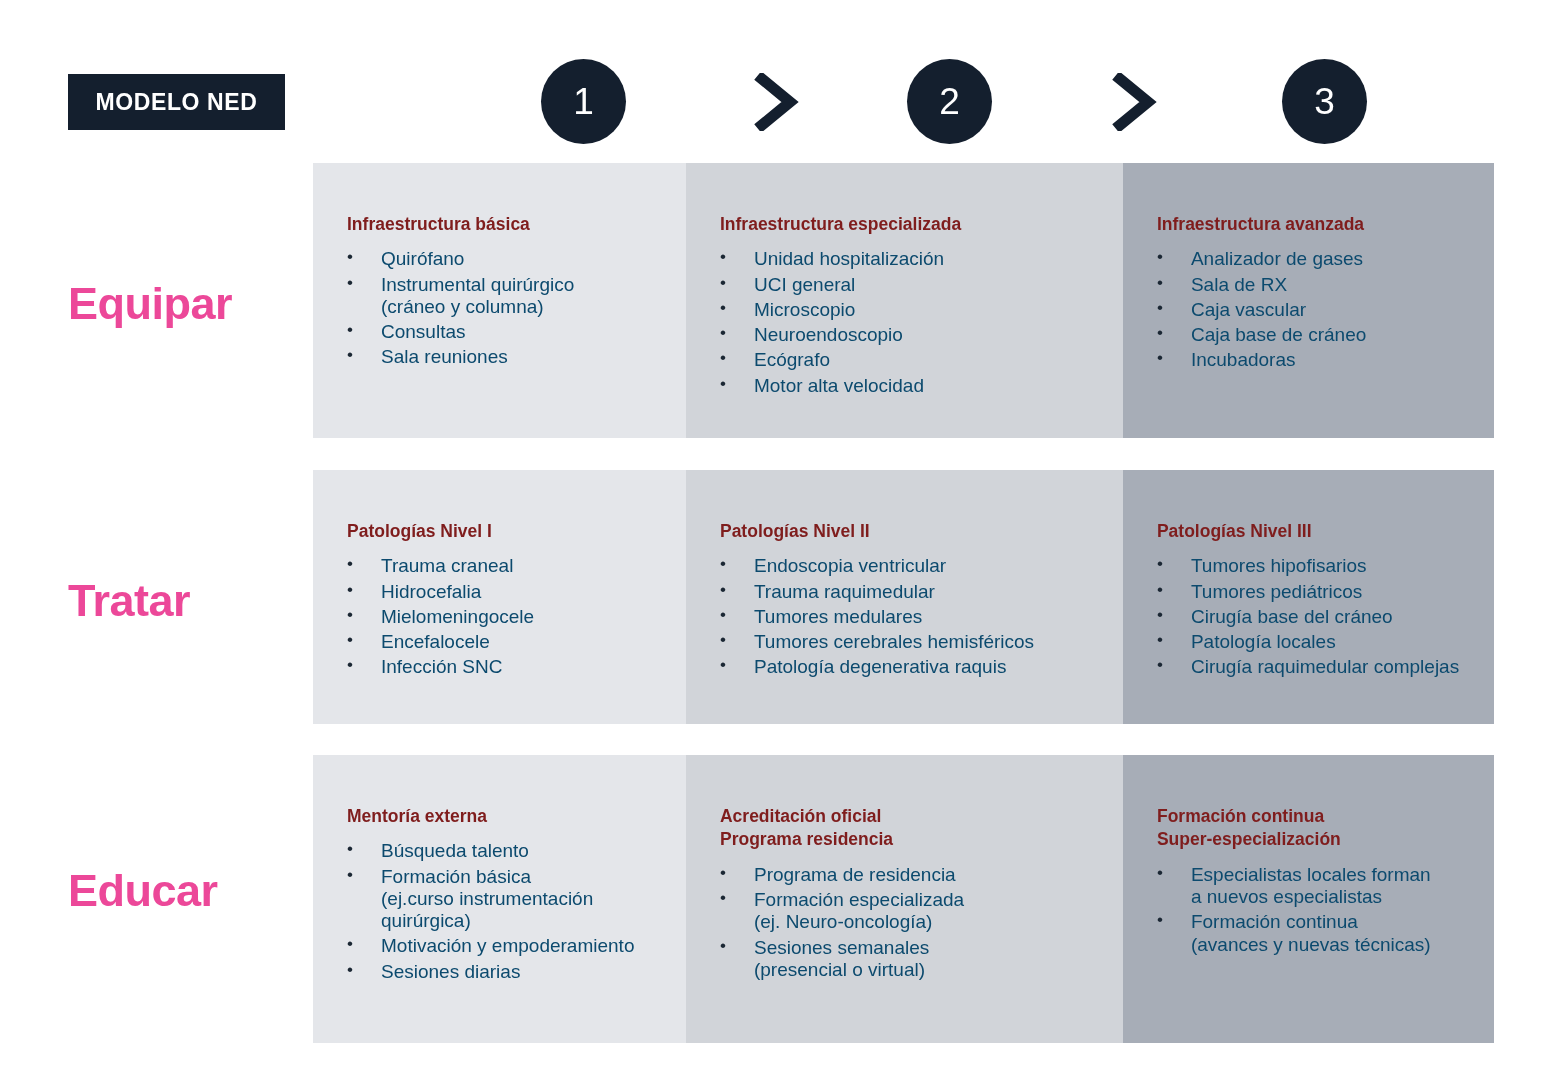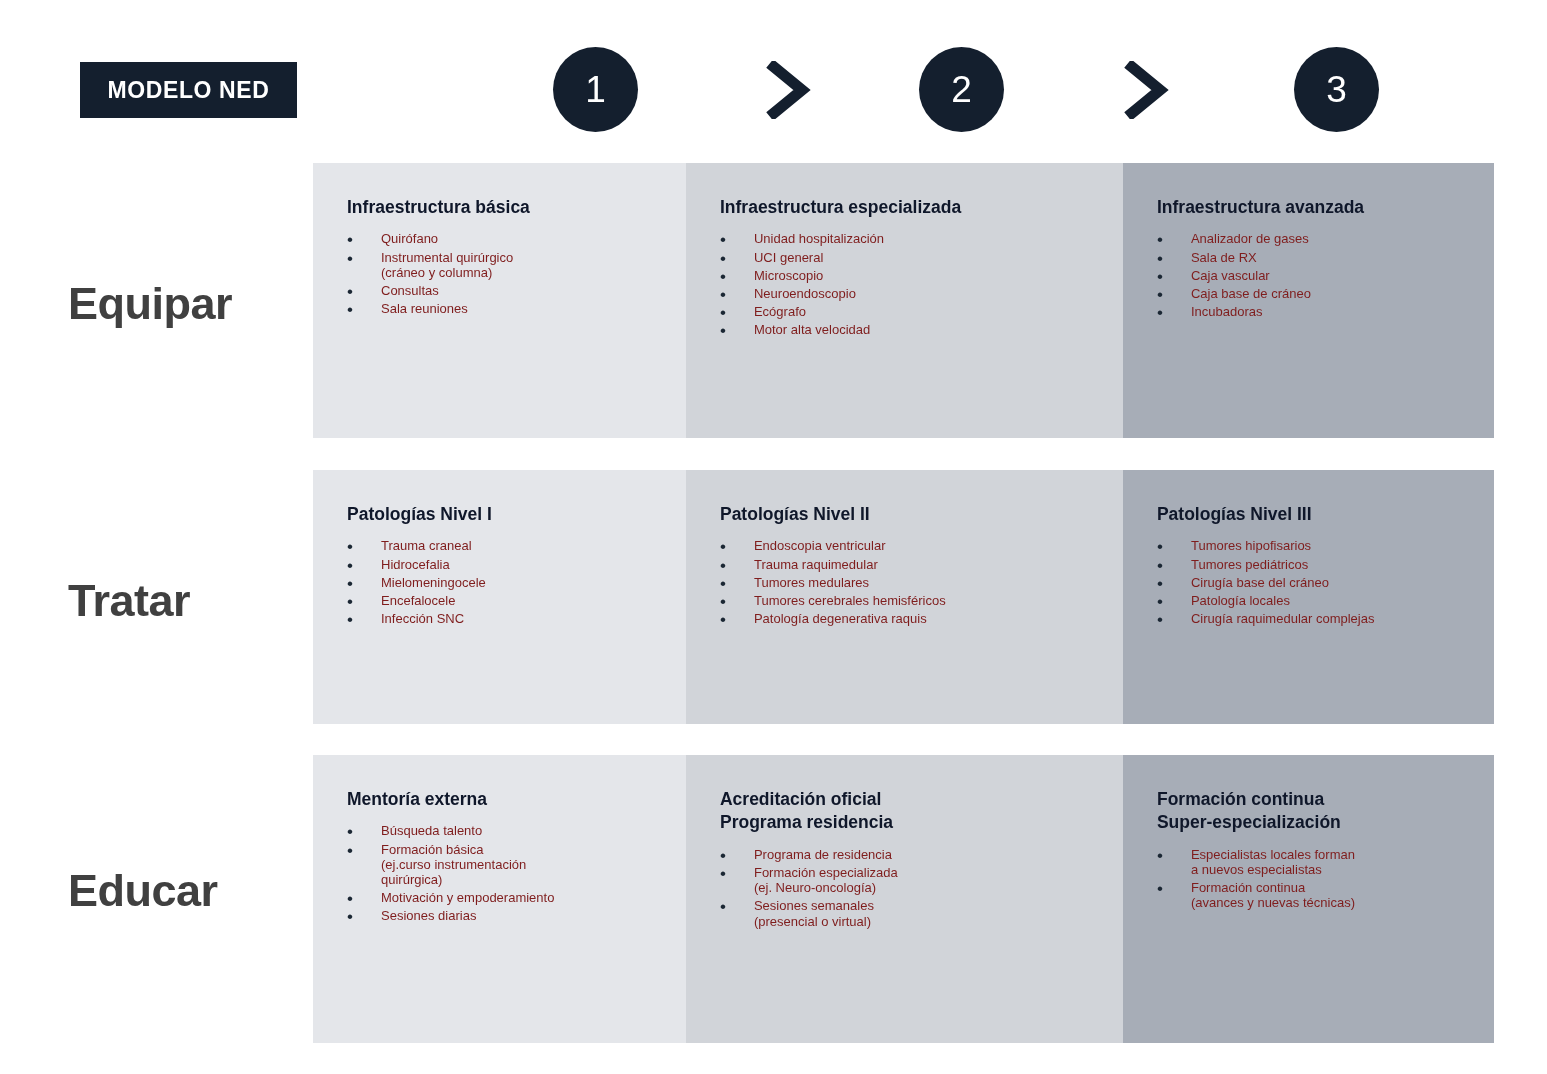--- a/index.html
+++ b/index.html
@@ -13,24 +13,23 @@
     font-family: "Liberation Sans", sans-serif;
     color: #141f2e;
     overflow: hidden;
     position: relative;
   }
 
   
   #header {
     position: absolute;
     left: 0;
-    top: 4px;
+    top: 16px;
     width: 1466px;
     height: 152px;
-    margin-left: 12px;
   }
 
   #model-badge {
     position: absolute;
     left: 68px;
     top: 58px;
     width: 217px;
     height: 56px;
     background: #141f2e;
     display: flex;
@@ -83,21 +82,21 @@
   #row-equipar { top: 163px; height: 275px; }
   #row-tratar  { top: 470px; height: 254px; }
   #row-educar  { top: 755px; height: 288px; }
 
   .row-label {
     position: absolute;
     left: 68px;
     width: 230px;
     font-size: 45px;
     font-weight: bold;
-    color: #404040;
+    color: #ec4899;
     letter-spacing: -0.5px;
   }
   #row-equipar .row-label { top: 115px; }
   #row-tratar  .row-label { top: 105px; }
   #row-educar  .row-label { top: 110px; }
 
   .panels {
     position: absolute;
     left: 313px;
     top: 0;
@@ -118,37 +117,37 @@
   .panel-inner {
     position: absolute;
     left: 34px;
     top: 33px;
     right: -40px;
   }
 
   .panel-title {
     font-size: 17.5px;
     font-weight: bold;
-    color: #0f172a;
+    color: #7f1d1d;
     line-height: 1.34;
     white-space: pre-line;
-    margin: 0 0 12px 0;
+    margin: 17px 0 12px 0;
   }
 
   .panel-list {
     list-style: none;
     margin: 0;
     padding: 0;
   }
   .panel-list li {
     position: relative;
     padding-left: 34px;
-    font-size: 13px;
+    font-size: 19px;
     line-height: 1.17;
-    color: #7f1d1d;
+    color: #0c4a6e;
     margin-bottom: 3px;
     white-space: pre-line;
   }
   .panel-list li::before {
     content: "\2022";
     position: absolute;
     left: 0;
     top: -1px;
     font-size: 17px;
     color: #1b2734;

